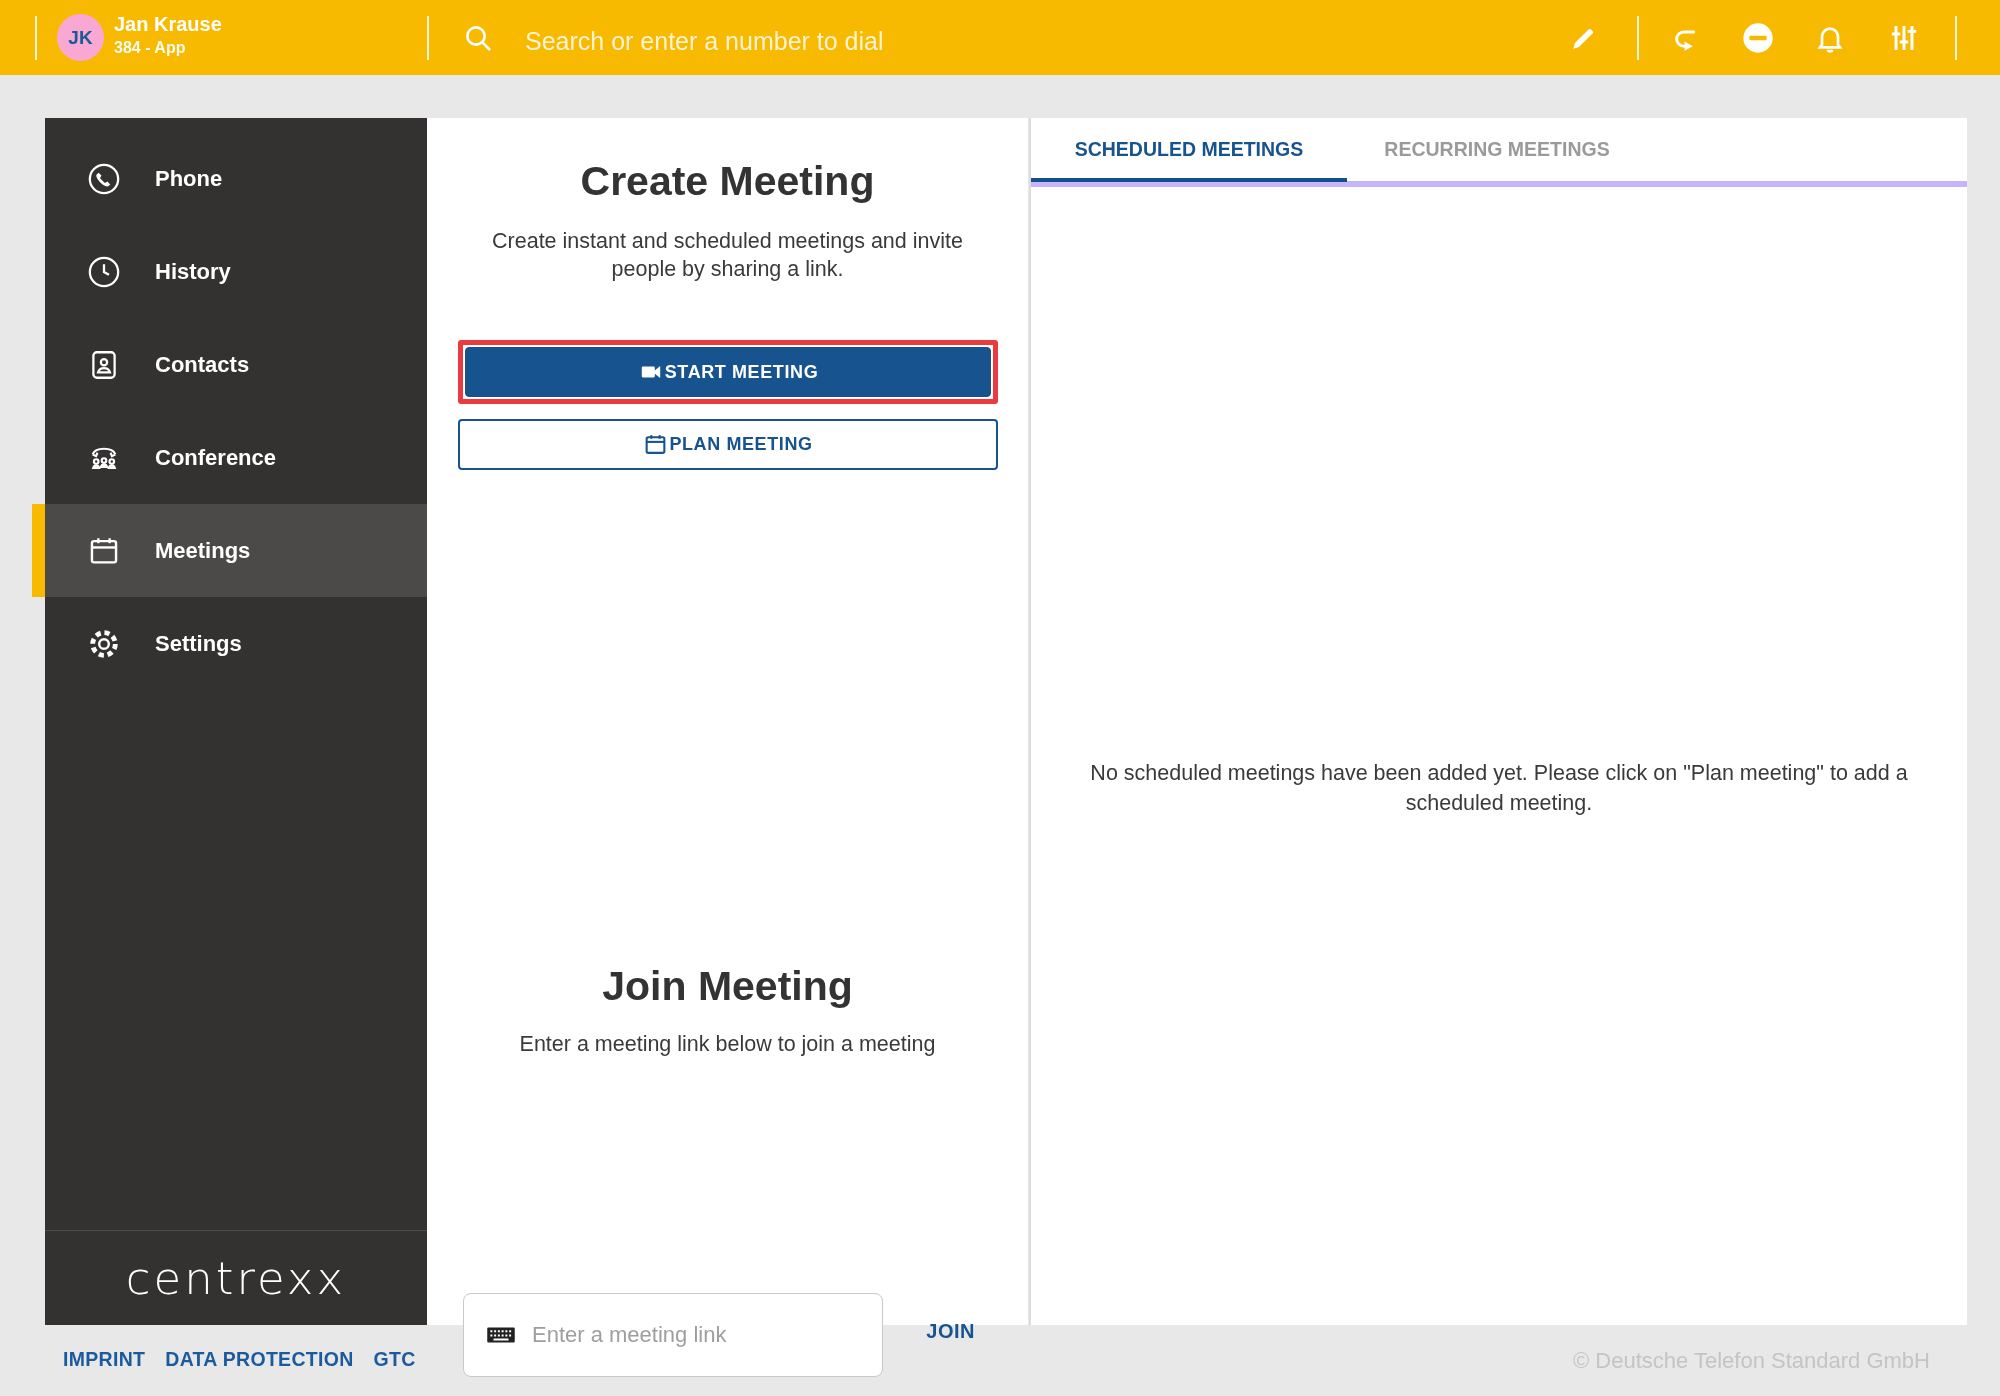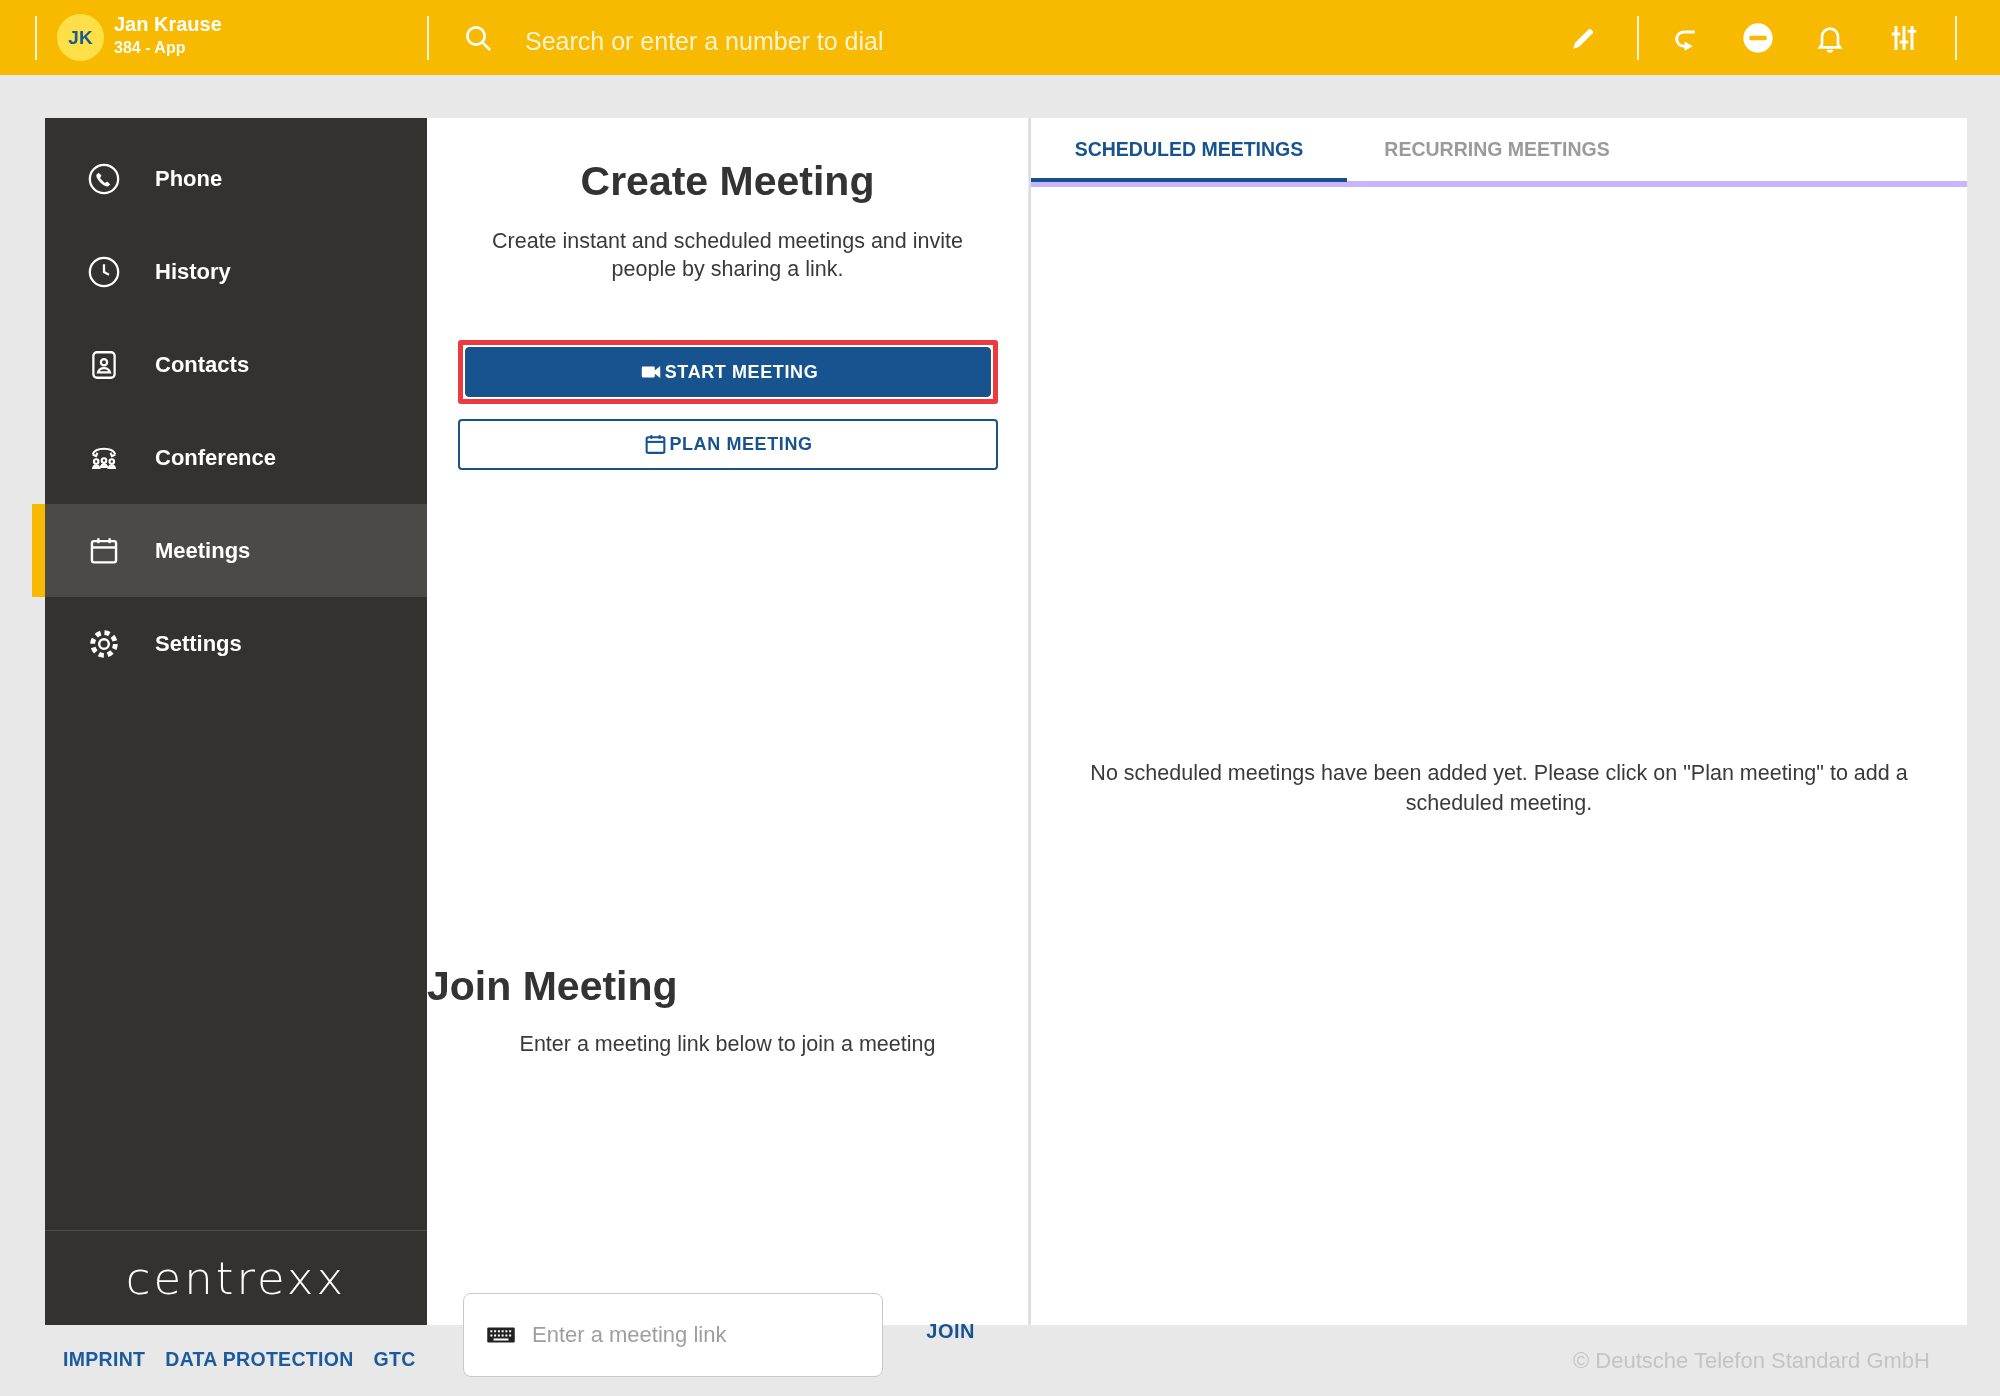--- a/index.html
+++ b/index.html
@@ -25,21 +25,21 @@
   
   .topbar{
     position:absolute;left:0;top:0;width:2000px;height:75px;
     background:var(--yellow);
   }
   .vdivider{
     position:absolute;top:16px;width:2px;height:44px;background:rgba(255,255,255,.85);
   }
   .avatar{
     position:absolute;left:57px;top:14px;width:47px;height:47px;border-radius:50%;
-    background:#fde047;color:#1A5A96;font-weight:bold;font-size:19px;
+    background:#f9a8d4;color:#1A5A96;font-weight:bold;font-size:19px;
     display:flex;align-items:center;justify-content:center;cursor:pointer;
   }
   .userblock{position:absolute;left:114px;top:13px;color:#fff;}
   .username{font-size:20px;font-weight:bold;line-height:1.15;}
   .userext{font-size:16px;font-weight:bold;opacity:.95;margin-top:3px;}
   .search-icon{position:absolute;left:462px;top:22px;}
   .search-input{
     position:absolute;left:525px;top:18px;width:950px;height:46px;
     background:transparent;border:none;outline:none;
     color:#fff;font-size:25px;font-family:inherit;
@@ -87,21 +87,21 @@
     width:100%;height:50px;border-radius:4px;cursor:pointer;
     display:flex;align-items:center;justify-content:center;gap:1px;
     font-family:inherit;font-size:18px;font-weight:bold;letter-spacing:.6px;
   }
   .btn-primary{background:var(--blue);border:1px solid var(--blue);color:#fff;}
   .btn-outline{
     background:#fff;border:2px solid var(--blue);color:var(--blue);
     margin-top:15px;height:51px;
   }
   .join-zone{position:absolute;left:0;top:845px;width:100%;}
-  .join-title{font-size:41px;font-weight:bold;color:#333;text-align:left;}
+  .join-title{font-size:41px;font-weight:bold;color:#333;text-align:center;}
   .join-sub{
     font-size:21.5px;color:var(--text);text-align:center;margin:20px auto 0;
     width:450px;line-height:1.32;
   }
   .join-row{position:absolute;left:36px;top:330px;width:540px;height:84px;}
   .link-input-wrap{
     position:absolute;left:0;top:0;width:420px;height:84px;
     border:1px solid #C9C9C9;border-radius:8px;background:#fff;
     display:flex;align-items:center;padding-left:22px;gap:16px;
   }

